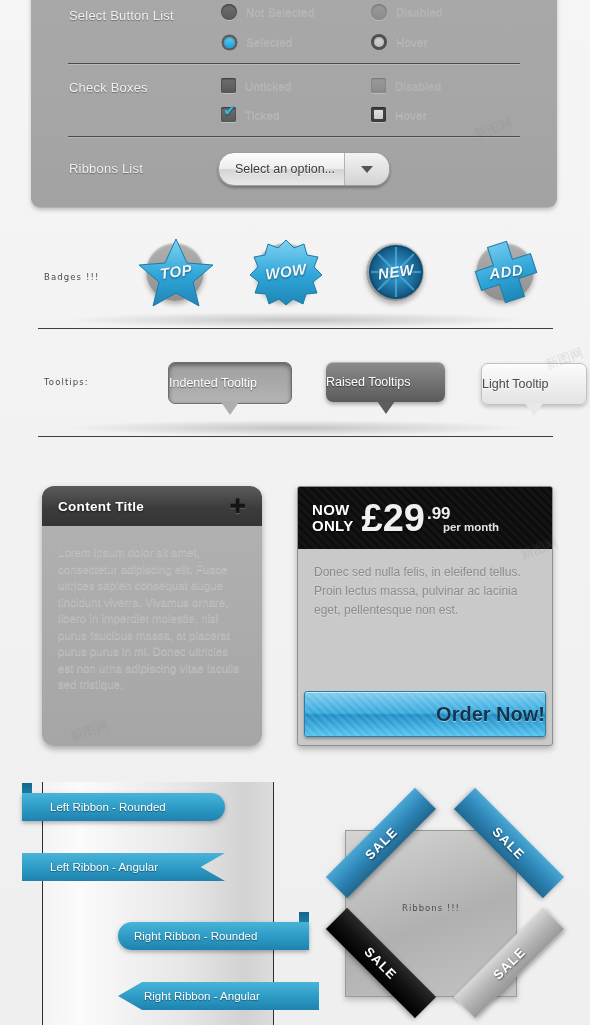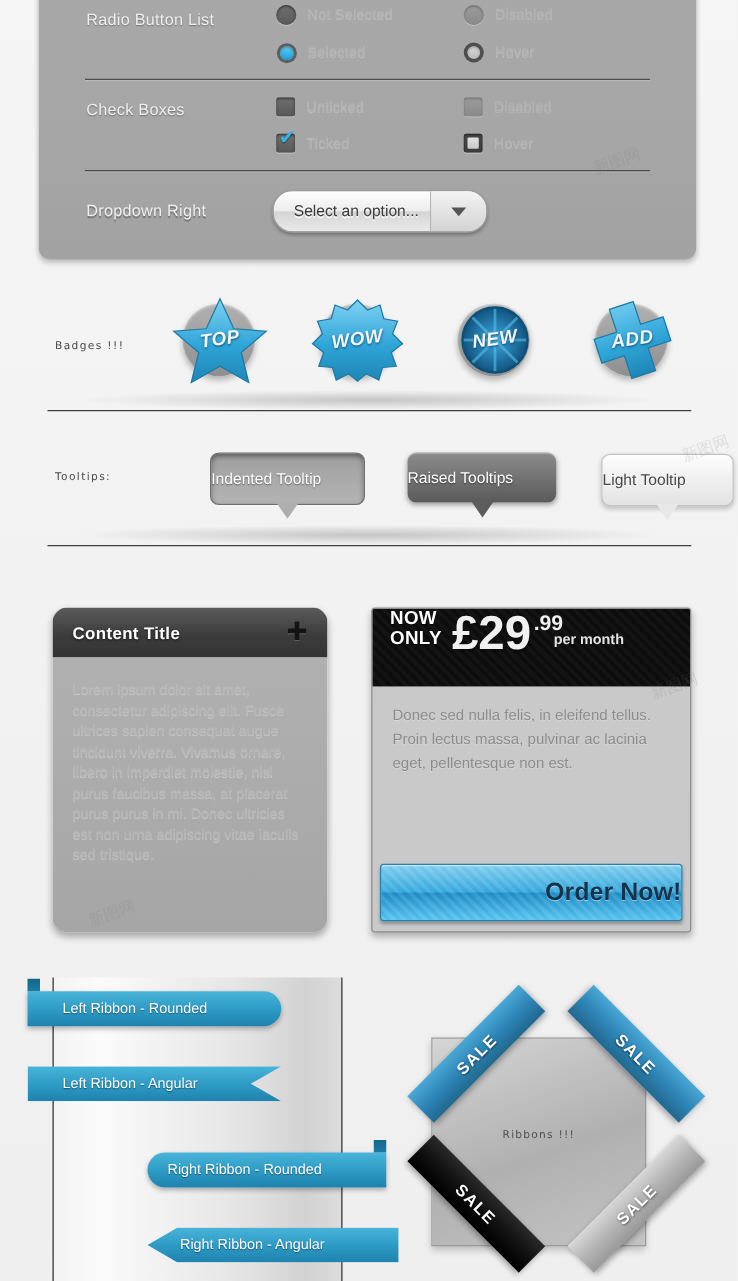--- a/index.html
+++ b/index.html
@@ -113,21 +113,21 @@
     padding:18px 16px;font-size:11.5px;line-height:16.5px;
     color:#b5b5b5;text-shadow:0 1px 0 rgba(255,255,255,.30);}
 
   
   .price-box{position:absolute;left:297px;top:486px;width:254px;height:258px;
     background:#c9c9c9;border:1px solid #8e8e8e;border-radius:3px;
     box-shadow:0 3px 6px rgba(0,0,0,.28);overflow:hidden;}
   .pb-head{height:52px;display:flex;align-items:center;padding:0 17px;
     background:linear-gradient(180deg,#bdbdbd,#b2b2b2);}
   .pb-name{font-size:25px;color:#e6e6e6;text-shadow:0 1px 2px rgba(0,0,0,.22);}
-  .pb-price{height:62px;background:#111;display:flex;align-items:flex-start;padding:0 14px;
+  .pb-price{height:62px;background:#111;display:flex;align-items:center;padding:0 14px;
     background-image:repeating-linear-gradient(45deg,#141414 0 3px,#0d0d0d 3px 6px);}
   .pb-now{color:#fff;font-size:15px;font-weight:bold;line-height:16px;
     letter-spacing:.3px;text-shadow:0 1px 1px rgba(0,0,0,.8);}
   .pb-amount{color:#f0f0f0;font-size:38px;font-weight:bold;line-height:40px;
     margin-left:8px;text-shadow:0 1px 2px rgba(0,0,0,.8);}
   .pb-cents{color:#efefef;font-size:17px;font-weight:bold;line-height:15px;}
   .pb-per{color:#e4e4e4;font-size:11.5px;font-weight:bold;line-height:13px;padding-left:16px;}
   .pb-desc{padding:14px 16px 10px;font-size:12px;line-height:19px;color:#8c8c8c;
     text-shadow:0 1px 0 rgba(255,255,255,.3);}
   .pb-cta{position:absolute;left:6px;right:6px;bottom:8px;height:44px;border-radius:3px;
@@ -169,21 +169,21 @@
   .wm{position:absolute;color:rgba(120,120,120,.17);font-size:13px;
     transform:rotate(-20deg);pointer-events:none;}
 </style>
 </head>
 <body>
 
 <div class="page">
 
   <div class="form-panel">
 
-    <div class="row-label" style="top:70px">Radio Button List</div>
+    <div class="row-label" style="top:70px">Select Button List</div>
 
     <div class="ctl" style="left:190px;top:66px">
       <span class="radio"></span>
       <span class="txt dim">Not Selected</span>
     </div>
     <div class="ctl" style="left:340px;top:66px">
       <span class="radio dis"></span>
       <span class="txt dis">Disabled</span>
     </div>
     <div class="ctl" style="left:190px;top:96px">
@@ -217,21 +217,21 @@
       </span>
       <span class="txt dim">Ticked</span>
     </div>
     <div class="ctl" style="left:340px;top:169px">
       <span class="cbox hov"></span>
       <span class="txt dim">Hover</span>
     </div>
 
     <div class="divider" style="top:198px"></div>
 
-    <div class="row-label" style="top:223px">Dropdown Right</div>
+    <div class="row-label" style="top:223px">Ribbons List</div>
 
     <div class="select" style="left:187px;top:214px">
       <span class="val">Select an option...</span>
       <span class="arrowbox">
         <span class="caret"></span>
       </span>
     </div>
   </div>
 
   <div class="sec-label" style="left:44px;top:272px">Badges !!!</div>

